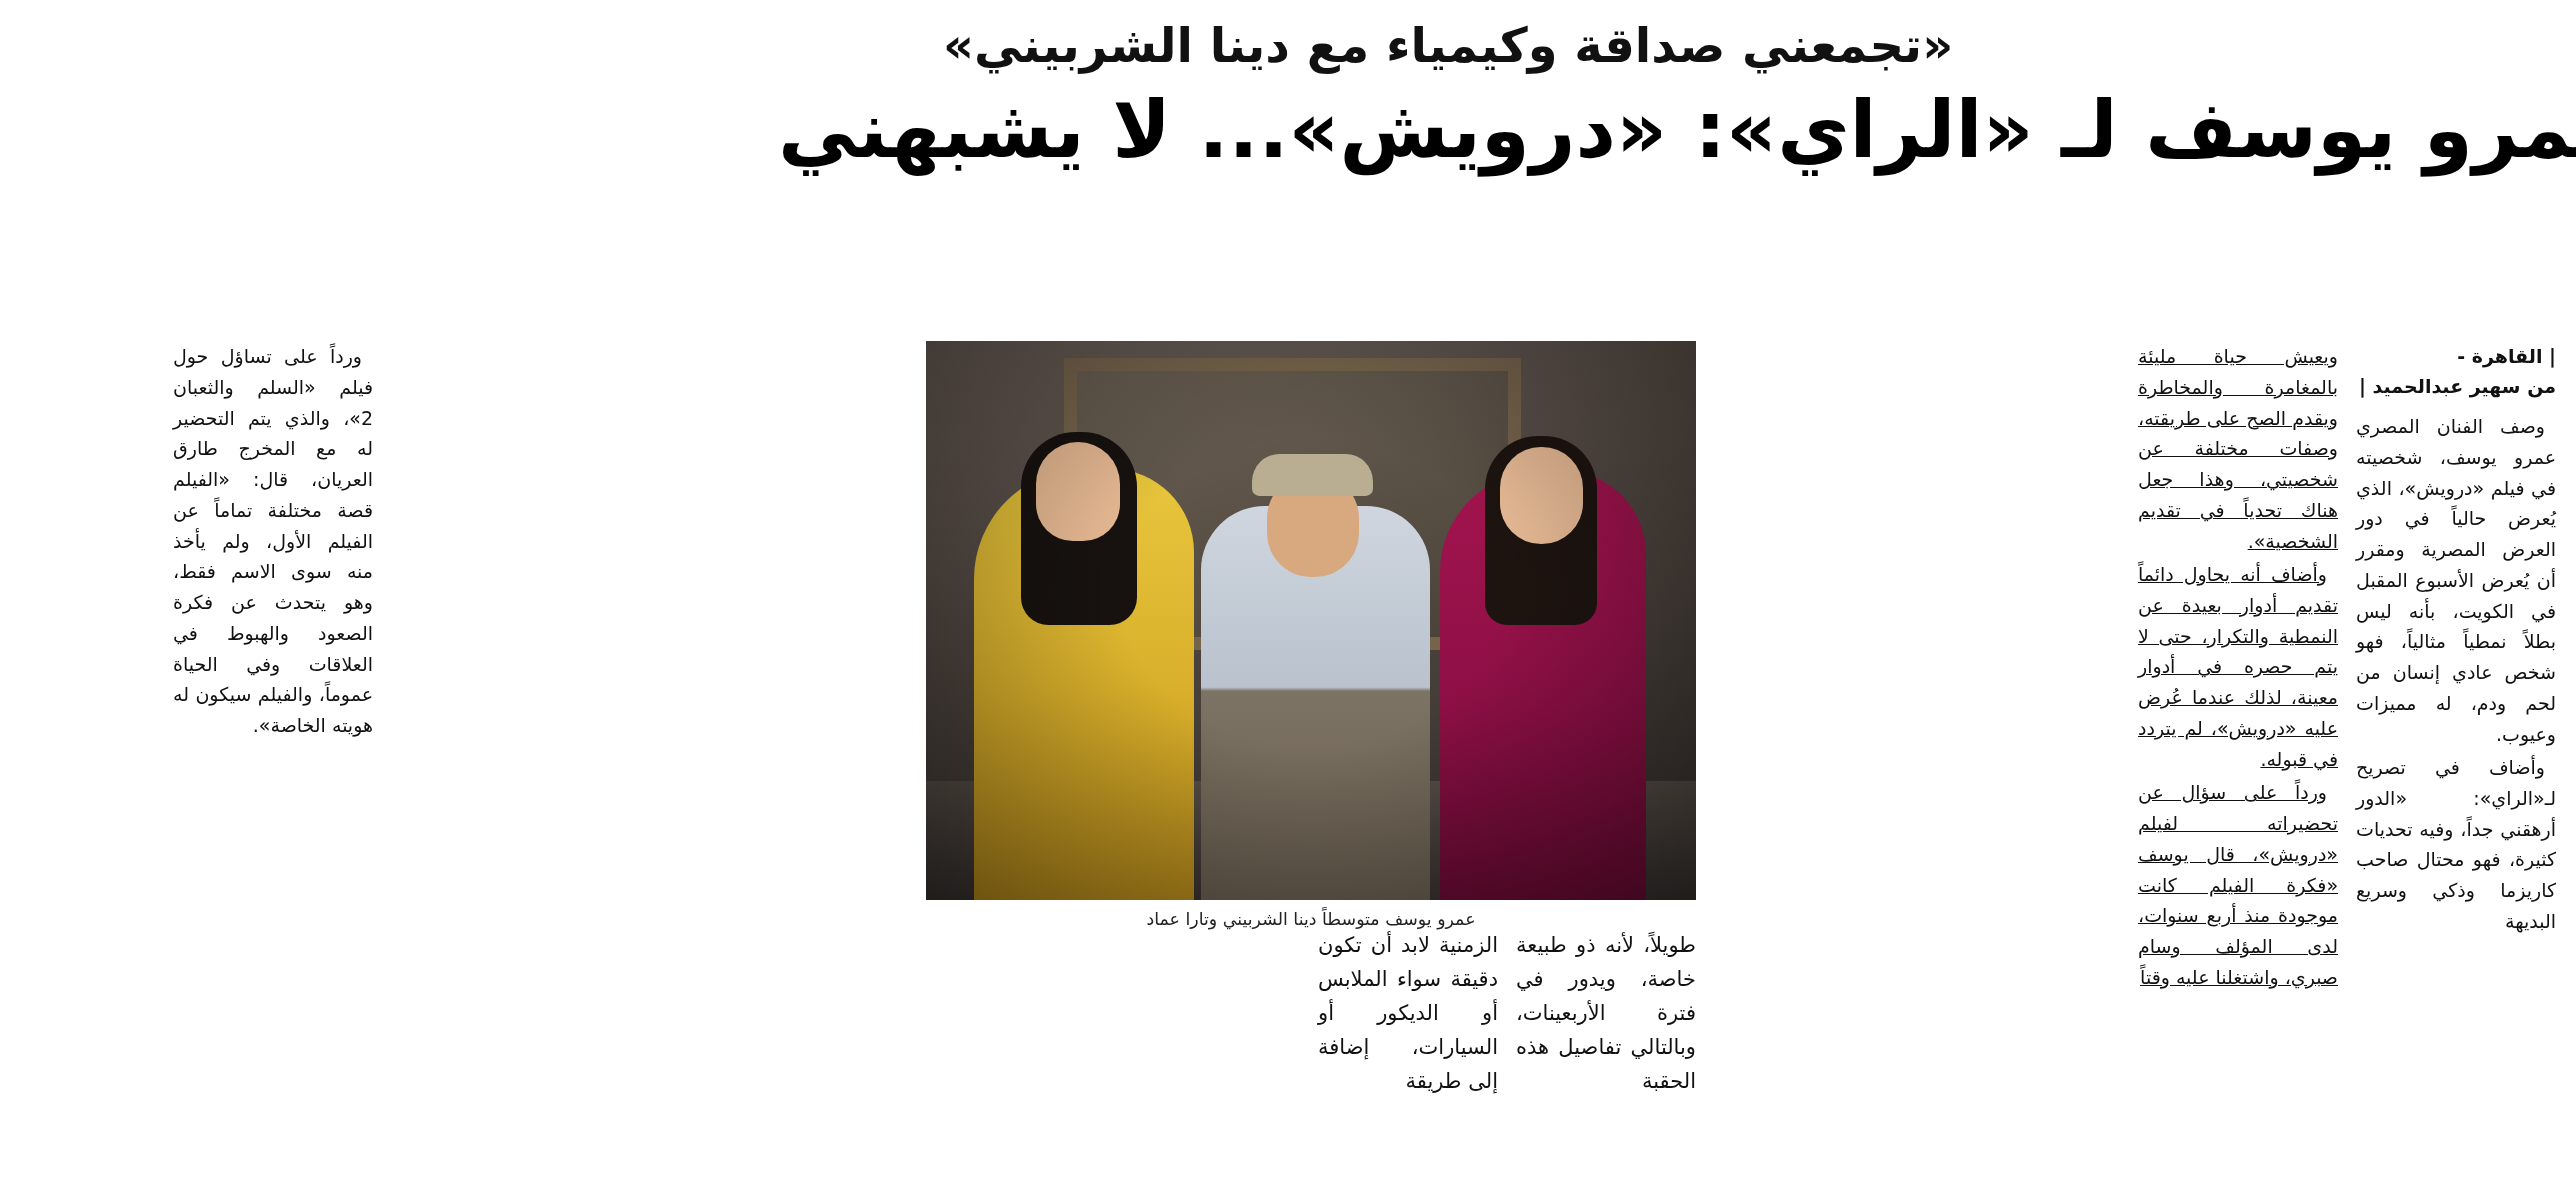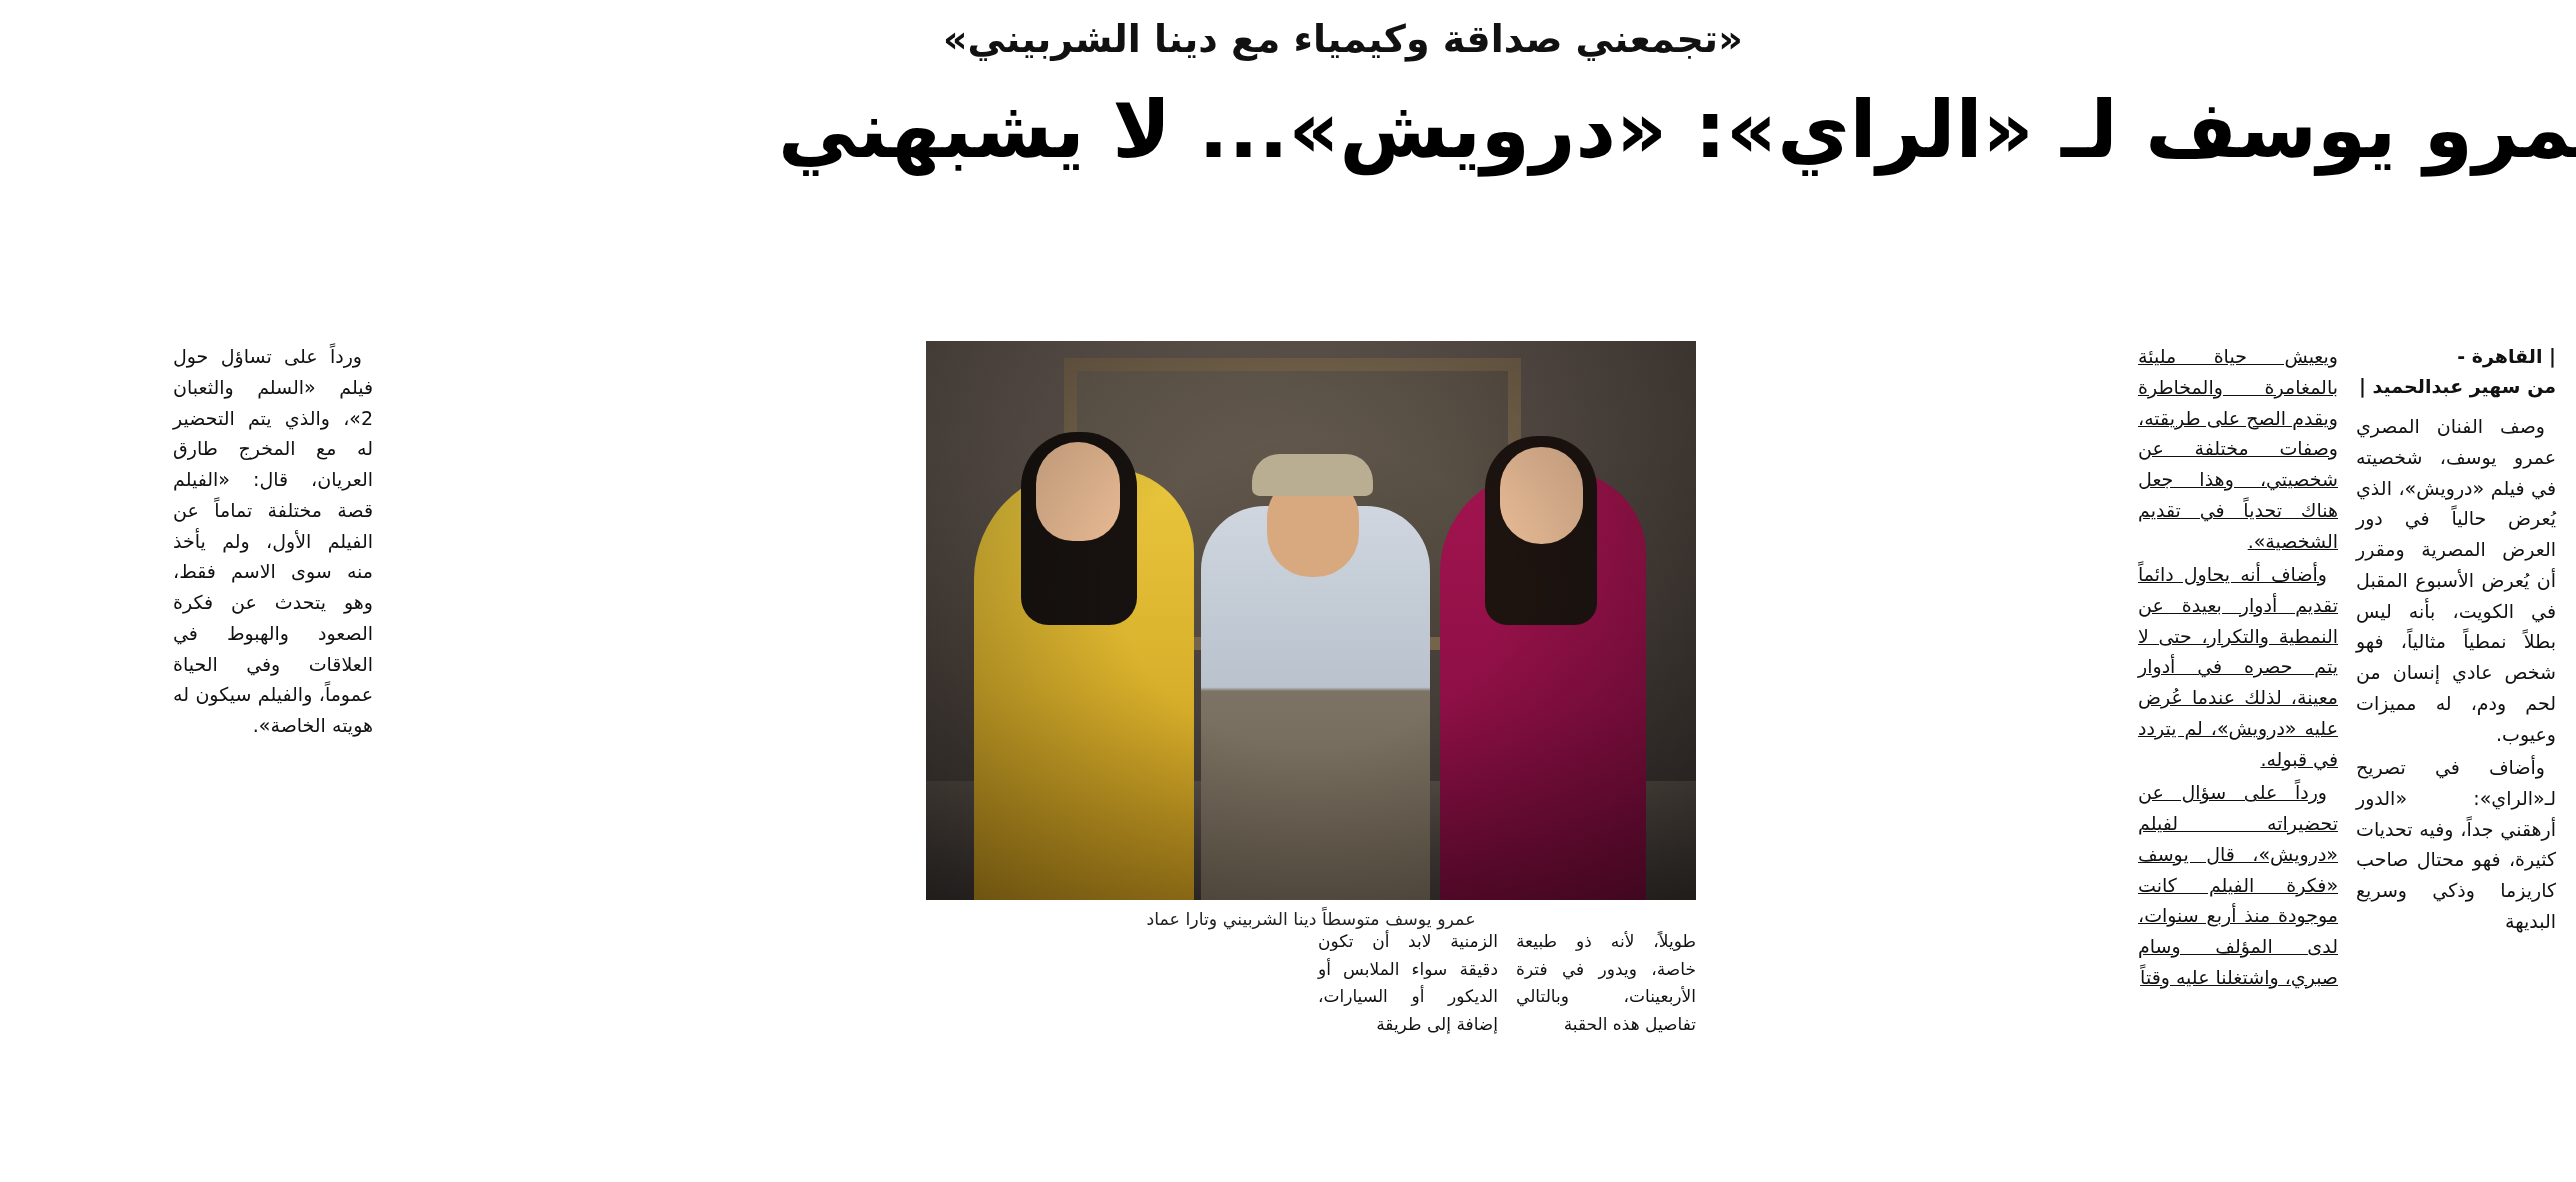--- a/index.html
+++ b/index.html
@@ -21,21 +21,21 @@
     padding: 0;
   }
 
   
   .kicker {
     position: absolute;
     top: 16.5px;
     right: 37px;
     width: 1596px;
     text-align: left;
-    font-size: 38px;
+    font-size: 48px;
     font-weight: bold;
     letter-spacing: 0px;
     color: #111;
     font-family: "DejaVu Sans", "Liberation Sans", sans-serif;
     direction: rtl;
   }
   .kicker-inner {
     display: inline-block;
     float: left;
   }
@@ -181,21 +181,21 @@
     position: absolute;
     top: 928px;
     right: 880px;
     width: 770px;
     height: 238px;
   }
   .lower .col {
     position: absolute;
     top: 0;
     width: 180px;
-    font-size: 17px;
+    font-size: 21px;
     line-height: 1.62;
   }
   .lower .lc-1 { right: 0px; }
   .lower .lc-2 { right: 198px; }
 </style>
 </head>
 <body>
 
 <div class="page">
 

